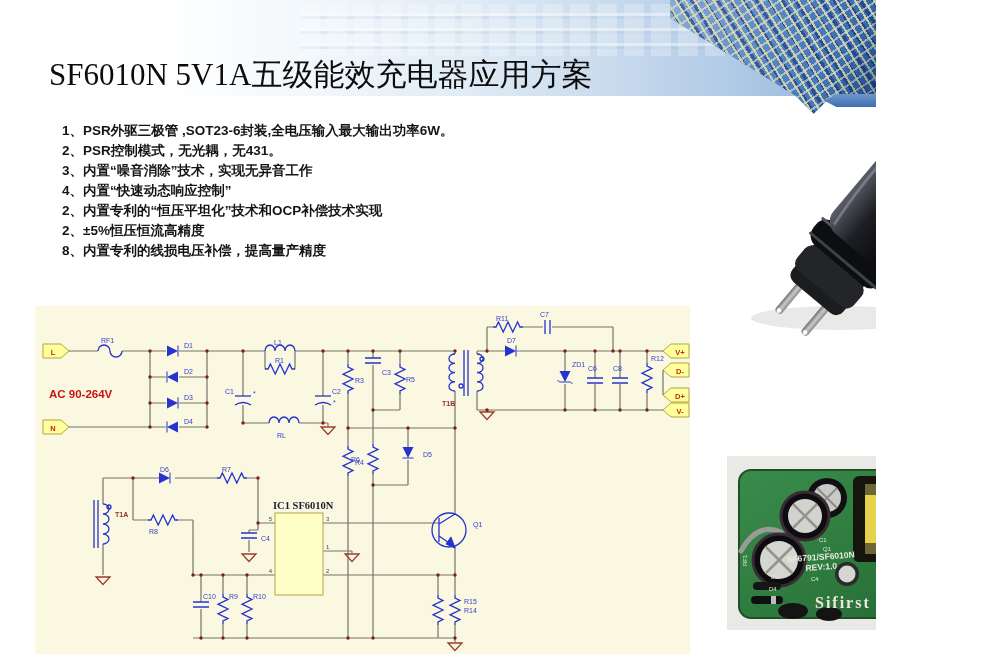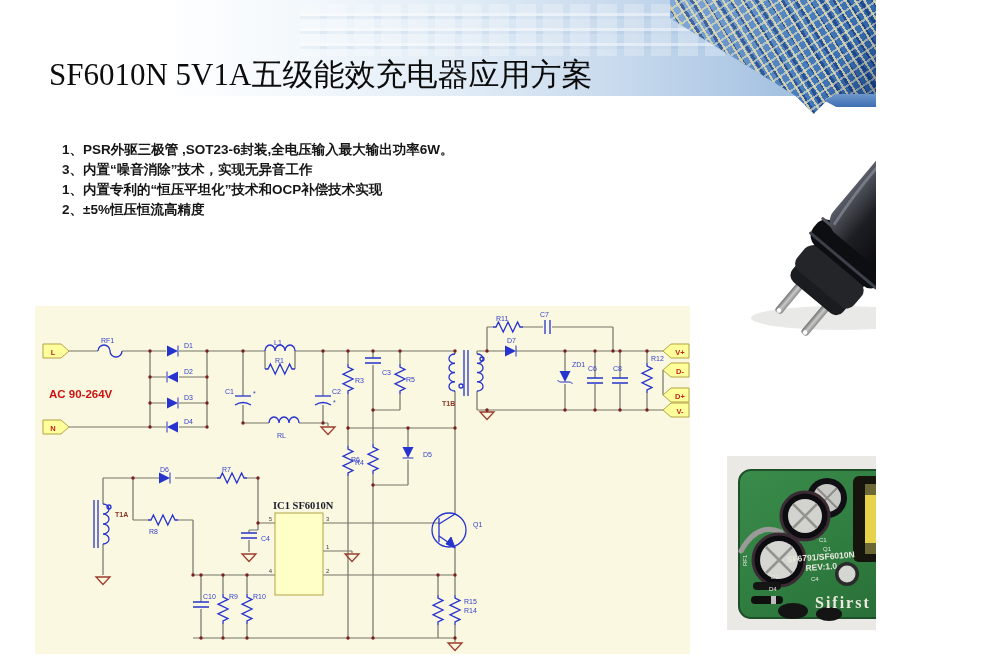--- a/index.html
+++ b/index.html
@@ -22,21 +22,21 @@
       repeating-linear-gradient(-34deg,rgba(238,233,195,.6) 0 2px,rgba(0,0,0,0) 2px 9px),
       repeating-linear-gradient(58deg,rgba(10,40,110,.5) 0 3px,rgba(0,0,0,0) 3px 11px),
       linear-gradient(100deg,#85abd8 0%,#4478ba 45%,#215699 72%,#143e7d 100%);
     clip-path:polygon(0 0,100% 0,100% 84%,49% 84%,43.5% 100%,38% 84%,0 16%);}
   .banner-strip{position:absolute;right:0;top:94px;width:176px;height:13px;
     background:linear-gradient(180deg,#6d97cc,#3f6fb2);
     clip-path:polygon(0 50%,7% 0,100% 0,100% 100%,7% 100%);}
   .title{position:absolute;left:49px;top:54px;font-family:"Liberation Serif",serif;
     font-size:31px;color:#0c0c0c;white-space:nowrap;}
   
-  .features{position:absolute;left:62px;top:140px;width:620px;font-size:13.5px;
+  .features{position:absolute;left:62px;top:121px;width:620px;font-size:13.5px;
     line-height:20px;color:#151515;font-weight:600;}
   .feat{white-space:nowrap;}
   
   .schematic{position:absolute;left:35px;top:306px;width:655px;height:348px;background:#fbf8e1;}
   .schematic svg{display:block;}
   .wire{stroke:#75756a;stroke-width:1.2;fill:none;}
   .comp{stroke:#2633cc;stroke-width:1.3;fill:none;}
   .compf{fill:#2633cc;stroke:#2633cc;stroke-width:1;}
   .dot{fill:#7a1f1f;}
   .gndl{stroke:#9c3b2b;stroke-width:1.3;fill:none;}
@@ -63,23 +63,26 @@
   <div class="banner">
     <div class="banner-grad"></div>
     <div class="banner-streaks"></div>
     <div class="banner-circuit"></div>
     <div class="banner-strip"></div>
     <div class="title">SF6010N 5V1A五级能效充电器应用方案</div>
   </div>
 
   <div class="features">
     <div class="feat">1、PSR外驱三极管 ,SOT23-6封装,全电压输入最大输出功率6W。</div>
+    <div class="feat">2、PSR控制模式，无光耦，无431。</div>
     <div class="feat">3、内置“噪音消除”技术，实现无异音工作</div>
-    <div class="feat">1、内置专利的“恒压平坦化”技术和OCP补偿技术实现</div>
+    <div class="feat">4、内置“快速动态响应控制”</div>
+    <div class="feat">2、内置专利的“恒压平坦化”技术和OCP补偿技术实现</div>
     <div class="feat">2、±5%恒压恒流高精度</div>
+    <div class="feat">8、内置专利的线损电压补偿，提高量产精度</div>
   </div>
 
   <div class="schematic">
     <svg viewBox="0 0 655 348" width="655" height="348">
       <defs>
         <g id="rv">
             <path d="M0,0 v3 l5,2.4 l-10,4.8 l10,4.8 l-10,4.8 l10,4.8 l-5,2.4 v3" fill="none"></path>
           </g>
         <g id="coil3">
             <path d="M0,0 a5,6 0 0 1 10,0 a5,6 0 0 1 10,0 a5,6 0 0 1 10,0" fill="none"></path>

